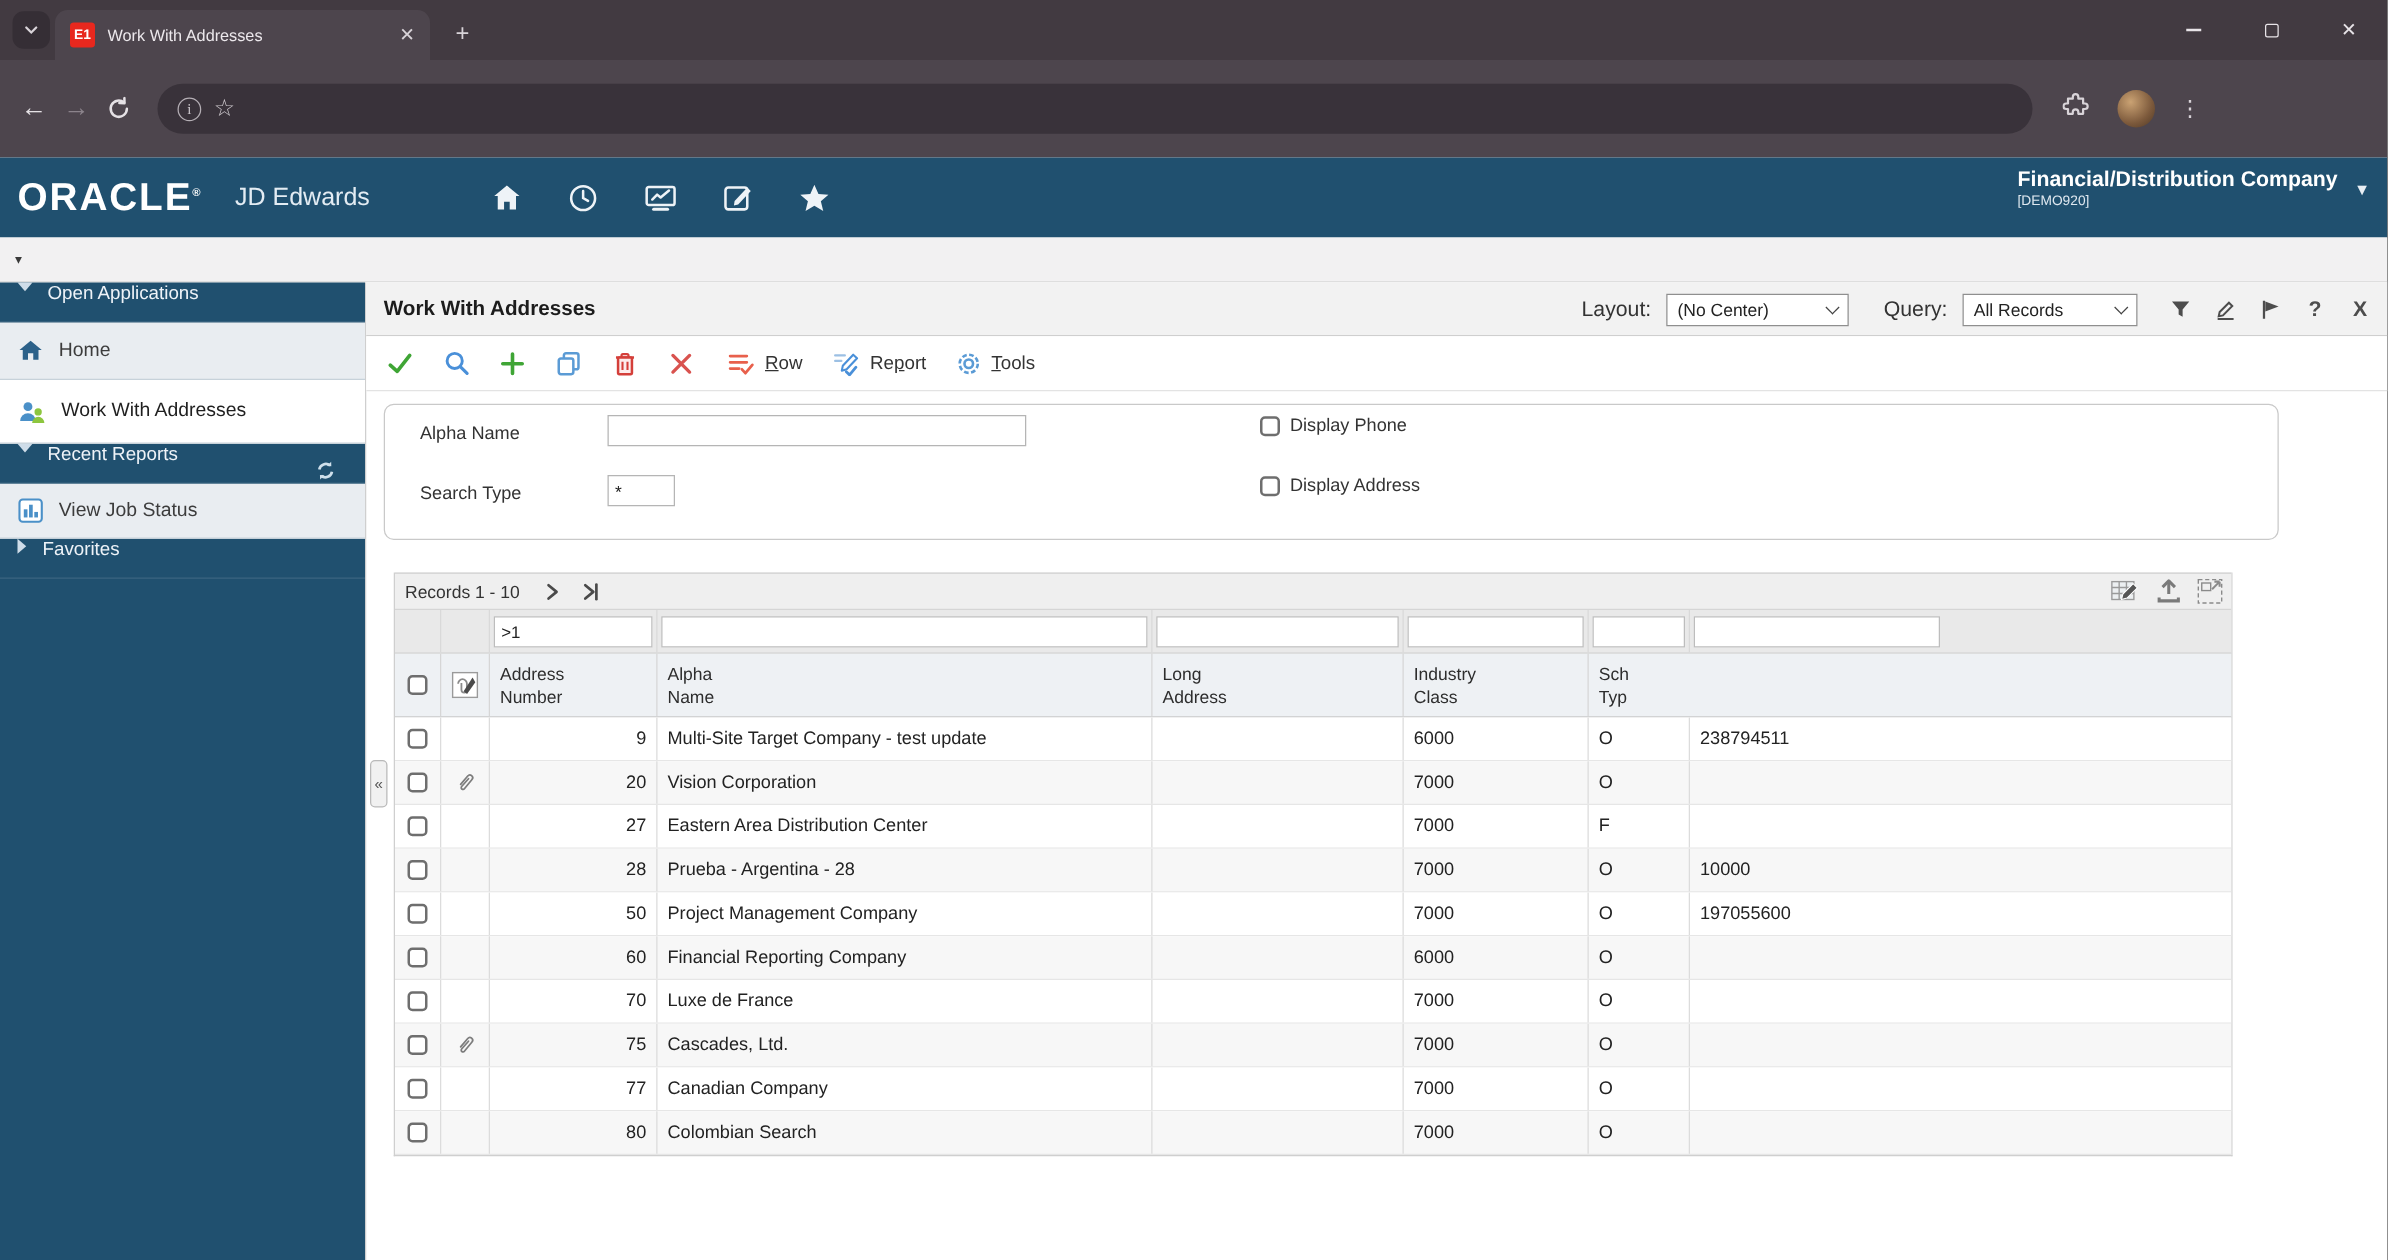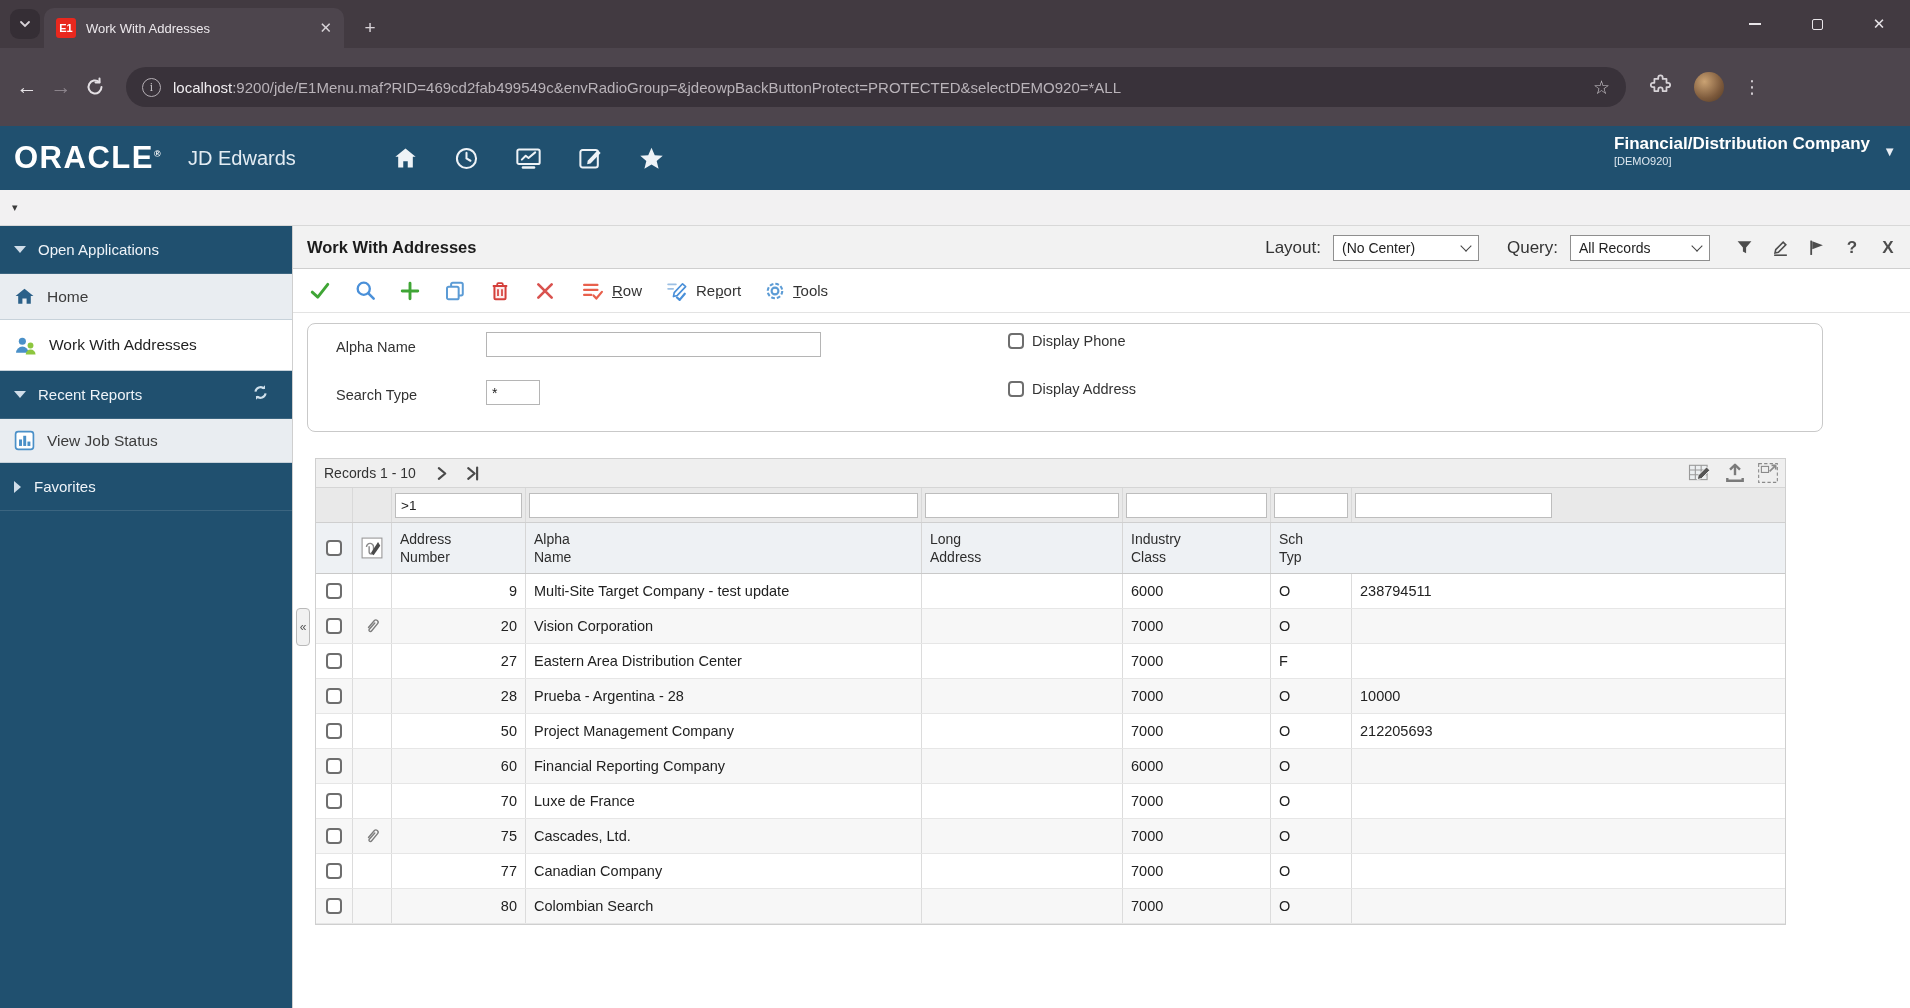--- a/index.html
+++ b/index.html
@@ -42,21 +42,21 @@
   .envname{font-size:17px;font-weight:bold;white-space:nowrap;}
   .envcode{font-size:11px;color:#dfe8f0;margin-top:1px;}
   .envcaret{position:absolute;right:14px;top:18px;color:#e8eef4;font-size:13px;}
 
   
   .graystrip{position:absolute;left:0;top:190px;width:1910px;height:36px;background:#f2f1f2;border-bottom:1px solid #d8d8d8;}
   .strip-caret{position:absolute;left:12px;top:11px;color:#3a3a3a;font-size:11px;}
 
   
   .sidebar{position:absolute;left:0;top:226px;width:292px;height:782px;background:#20506f;}
-  .side-sec{height:48px;display:flex;align-items:center;color:#eef3f8;font-size:15px;border-bottom:1px solid rgba(255,255,255,.12);position:relative;}
+  .side-sec{height:32px;display:flex;color:#eef3f8;font-size:15px;border-bottom:1px solid rgba(255,255,255,.12);position:relative;}
   .side-sec .tri{width:0;height:0;margin:0 12px 0 14px;border-left:6px solid transparent;border-right:6px solid transparent;border-top:7px solid #cfdde9;}
   .side-sec .tri.right{border-top:6px solid transparent;border-bottom:6px solid transparent;border-left:7px solid #cfdde9;border-right:none;margin-right:13px;}
   .side-item{display:flex;align-items:center;font-size:15.5px;color:#3c3c3c;border-bottom:1px solid #c7d2da;}
   .side-item .ic{margin:0 12px 0 14px;display:flex;}
   .si-home{height:46px;background:#e9edf1;}
   .si-wwa{height:51px;background:#fff;color:#1f1f1f;}
   .si-job{height:44px;background:#e9edf1;}
   .refreshic{position:absolute;right:22px;top:12px;}
 
   
@@ -140,21 +140,20 @@
     <div class="navic back">←</div>
     <div class="navic fwd">→</div>
     <div class="navic">
       <svg width="20" height="20" viewBox="0 0 20 20">
           <path d="M16.5 10 a6.5 6.5 0 1 1 -2.2-4.9" stroke="#e5e1e5" stroke-width="2" fill="none" stroke-linecap="round"></path>
           <path d="M14.5 1.5 L14.6 5.6 L10.5 5.4" stroke="#e5e1e5" stroke-width="2" fill="none" stroke-linecap="round" stroke-linejoin="round"></path>
         </svg>
     </div>
     <div class="urlpill">
       <span class="info-badge">i</span>
-      <span class="urltext"><span class="host">localhost</span><span>:9200/jde/E1Menu.maf?RID=469cd2fab499549c&amp;envRadioGroup=&amp;jdeowpBackButtonProtect=PROTECTED&amp;selectDEMO920=*ALL</span></span>
       <span class="starico">☆</span>
     </div>
     <div class="puzzle">
       <svg width="22" height="22" viewBox="0 0 20 20">
           <path d="M7.5 3.2 a2 2 0 0 1 4 0 V4.5 H15 V8 h1.3 a2 2 0 0 1 0 4 H15 v3.5 H11.5 V14.2 a2 2 0 0 0 -4 0 V15.5 H4 V12 H2.7 a2 2 0 0 1 0 -4 H4 V4.5 h3.5 Z" stroke="#d8d3d8" stroke-width="1.6" fill="none" stroke-linejoin="round"></path>
         </svg>
     </div>
     <div class="avatar"></div>
     <div class="kebab">⋮</div>
   </div>
@@ -583,21 +582,21 @@
     <div class="gc c-long">
               <span class="cell-long"></span>
             </div>
     <div class="gc c-ind">
               <span class="cell-ind">7000</span>
             </div>
     <div class="gc c-sch">
               <span class="cell-sch">O</span>
             </div>
     <div class="gc c-tax">
-              <span class="cell-tax">212205693</span>
+              <span class="cell-tax">197055600</span>
             </div>
   </div>
           <div class="grow gcols alt">
     <div class="gc c-cb">
               <span class="cbx"></span>
             </div>
     <div class="gc c-at">
       <svg width="16" height="16" viewBox="0 0 16 16" style="visibility: hidden;">
                 <path d="M4.5 9.5 L10.2 2.8 a2.2 2.2 0 0 1 3.4 2.8 L7.5 13 a1.4 1.4 0 0 1 -2.2 -1.8 L10.8 5" stroke="#7d7d7d" stroke-width="1.4" fill="none" stroke-linecap="round"></path>
               </svg>

